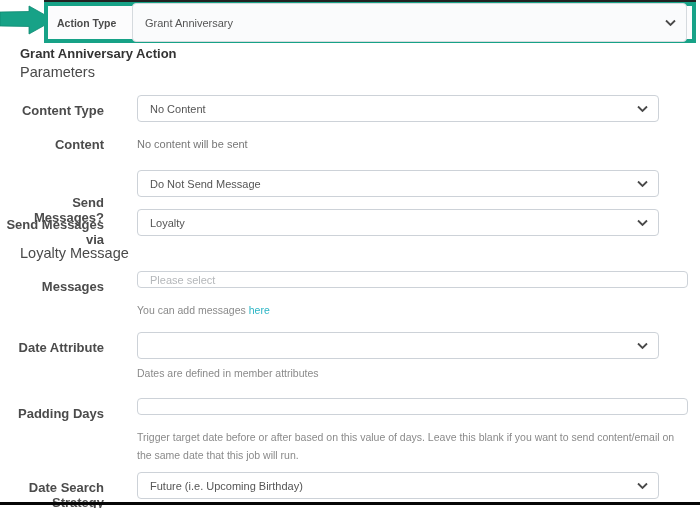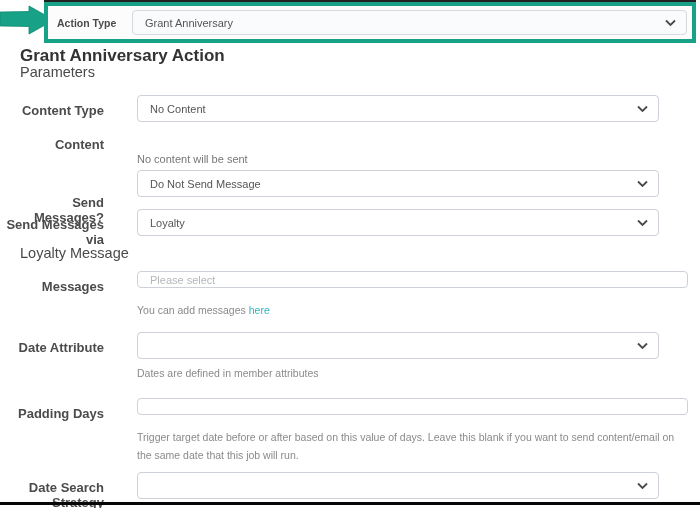--- a/index.html
+++ b/index.html
@@ -20,28 +20,28 @@
   
   .hl-box{
     left:44px;top:2px;width:652px;height:41px;box-sizing:border-box;
     border:4px solid #17a287;background:#fcfcfd;
     display:flex;align-items:center;padding:0 5px 0 9px;
   }
   .hl-label{
     width:75px;font-size:10.5px;font-weight:700;color:#4b4b4b;flex:0 0 auto;
   }
   .hl-select{
-    position:relative;flex:1;height:25px;box-sizing:border-box;
+    position:relative;flex:1;height:39px;box-sizing:border-box;
     border:1px solid #d5dade;border-radius:4px;background:#fafbfc;
     display:flex;align-items:center;padding:0 26px 0 12px;
     font-size:11px;color:#555;cursor:pointer;
   }
 
   
-  .h1{left:20px;top:46px;font-size:17px;font-weight:700;color:#333;}
+  .h1{left:20px;top:46px;font-size:13px;font-weight:700;color:#333;}
   .h2{left:20px;font-size:14.5px;font-weight:400;color:#4a4a4a;}
 
   
   .row-label{
     left:0;width:104px;text-align:right;
     font-size:13px;font-weight:700;color:#4b4b4b;
   }
   .select-box{
     left:137px;width:522px;height:27px;box-sizing:border-box;
     border:1px solid #cdd2d8;border-radius:4px;background:#fff;
@@ -88,21 +88,21 @@
 
 <div class="abs row-label" style="top:103px;">Content Type</div>
 <div class="abs select-box" style="top:95px;">
   <span>No Content</span>
   <svg class="chev" width="11" height="7" viewBox="0 0 11 7">
       <path d="M1 1l4.5 4.5L10 1" fill="none" stroke="#4a4a4a" stroke-width="1.8"></path>
     </svg>
 </div>
 
 <div class="abs row-label" style="top:137px;">Content</div>
-<div class="abs static-value" style="top:153px;">No content will be sent</div>
+<div class="abs static-value" style="top:138px;">No content will be sent</div>
 
 <div class="abs row-label" style="top:178px;margin-top:17px;">Send Messages?</div>
 <div class="abs select-box" style="top:170px;">
   <span>Do Not Send Message</span>
   <svg class="chev" width="11" height="7" viewBox="0 0 11 7">
       <path d="M1 1l4.5 4.5L10 1" fill="none" stroke="#4a4a4a" stroke-width="1.8"></path>
     </svg>
 </div>
 
 <div class="abs row-label" style="top:217px;">Send Messages via</div>
@@ -129,18 +129,19 @@
     </svg>
 </div>
 <div class="abs helper" style="top:364px;">Dates are defined in member attributes</div>
 
 <div class="abs row-label" style="top:406px;">Padding Days</div>
 <input class="abs text-input" style="top: 398px;">
 <div class="abs helper" style="top:428px;width:548px;">Trigger target date before or after based on this value of days. Leave this blank if you want to send content/email on the same date that this job will run.</div>
 
 <div class="abs row-label" style="top:480px;">Date Search Strategy</div>
 <div class="abs select-box" style="top:472px;">
+  <span>Future (i.e. Upcoming Birthday)</span>
   <svg class="chev" width="11" height="7" viewBox="0 0 11 7">
       <path d="M1 1l4.5 4.5L10 1" fill="none" stroke="#4a4a4a" stroke-width="1.8"></path>
     </svg>
 </div>
 
 <div class="abs bottom-bar"></div>
 
 </body></html>

